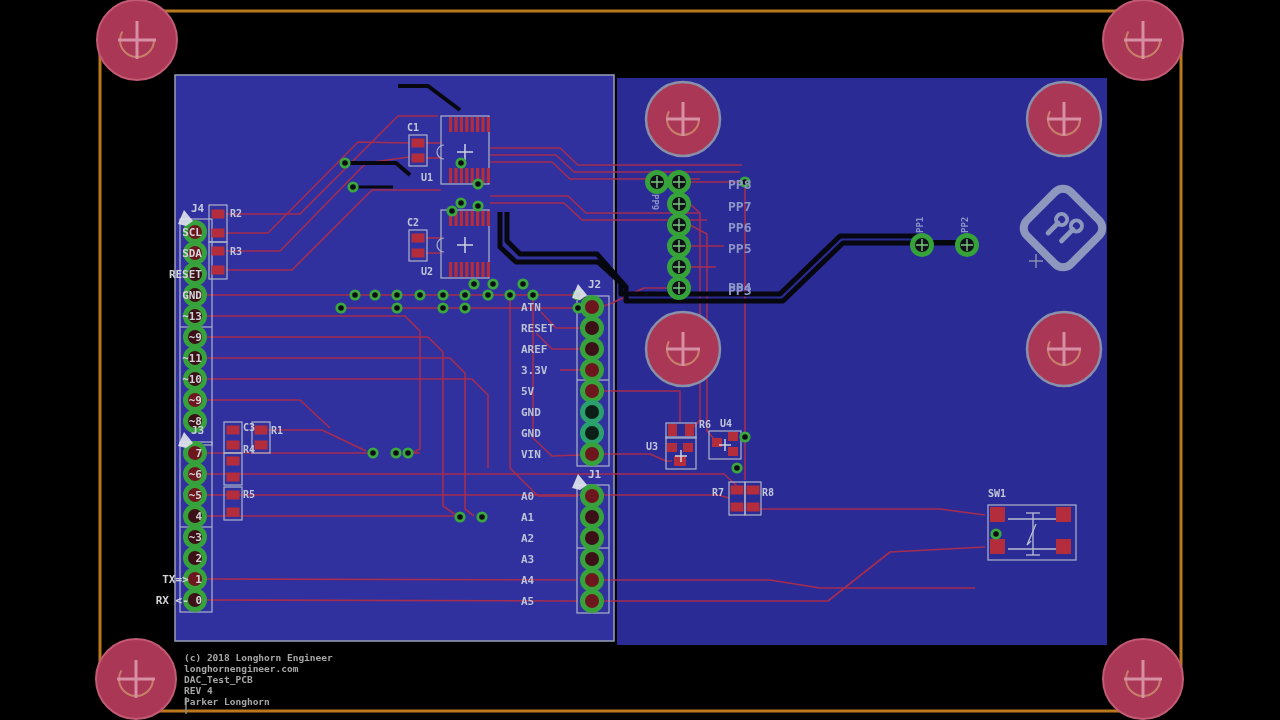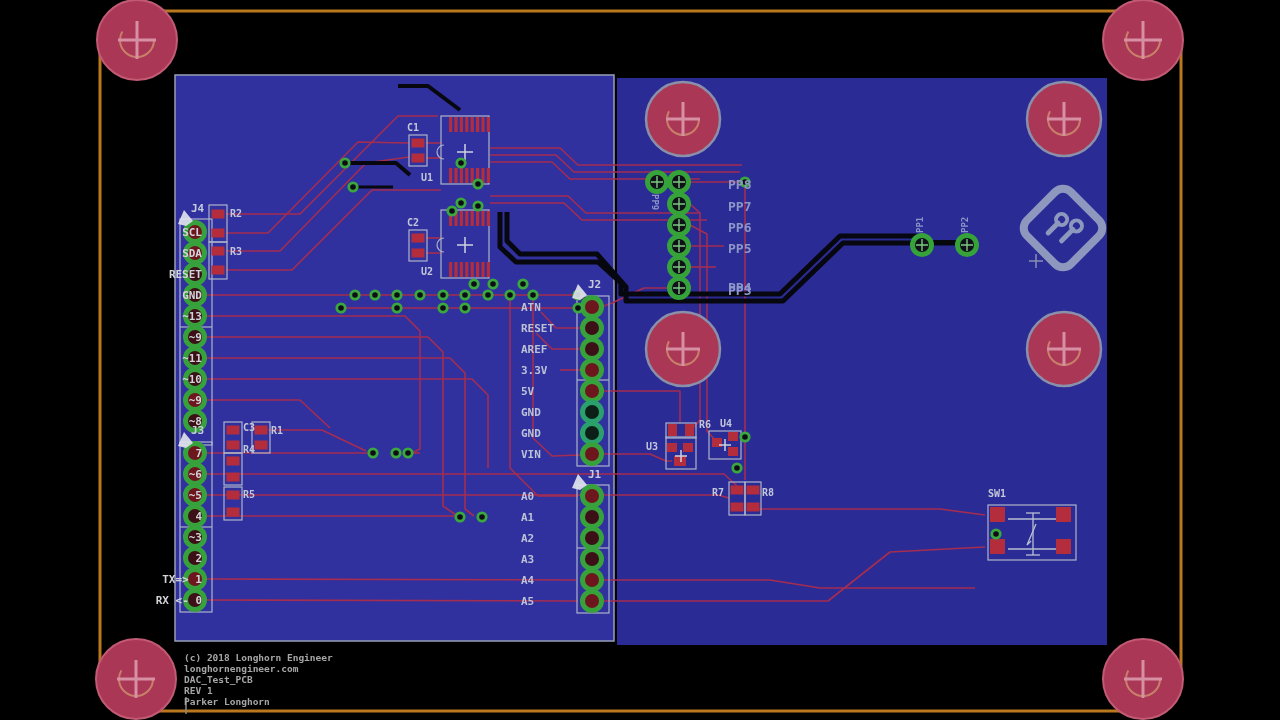--- a/index.html
+++ b/index.html
@@ -455,17 +455,17 @@
     <div class="lbl pp" style="left:692px;top:283px">PP3</div>
     <div class="lbl vert-dn" style="left:660px;top:194px">PP9</div>
     <div class="lbl vert-up" style="left:915px;top:233px">PP1</div>
     <div class="lbl vert-up" style="left:960px;top:233px">PP2</div>
   </div>
 
   <div>
     <div class="tb" style="position:absolute;left:184px;top:652px">(c) 2018 Longhorn Engineer</div>
     <div class="tb" style="position:absolute;left:184px;top:663px">longhornengineer.com</div>
     <div class="tb" style="position:absolute;left:184px;top:674px">DAC_Test_PCB</div>
-    <div class="tb" style="position:absolute;left:184px;top:685px">REV 1</div>
+    <div class="tb" style="position:absolute;left:184px;top:685px">REV 4</div>
     <div class="tb" style="position:absolute;left:184px;top:696px">Parker Longhorn</div>
   </div>
 
 </div>
 
 </body></html>

